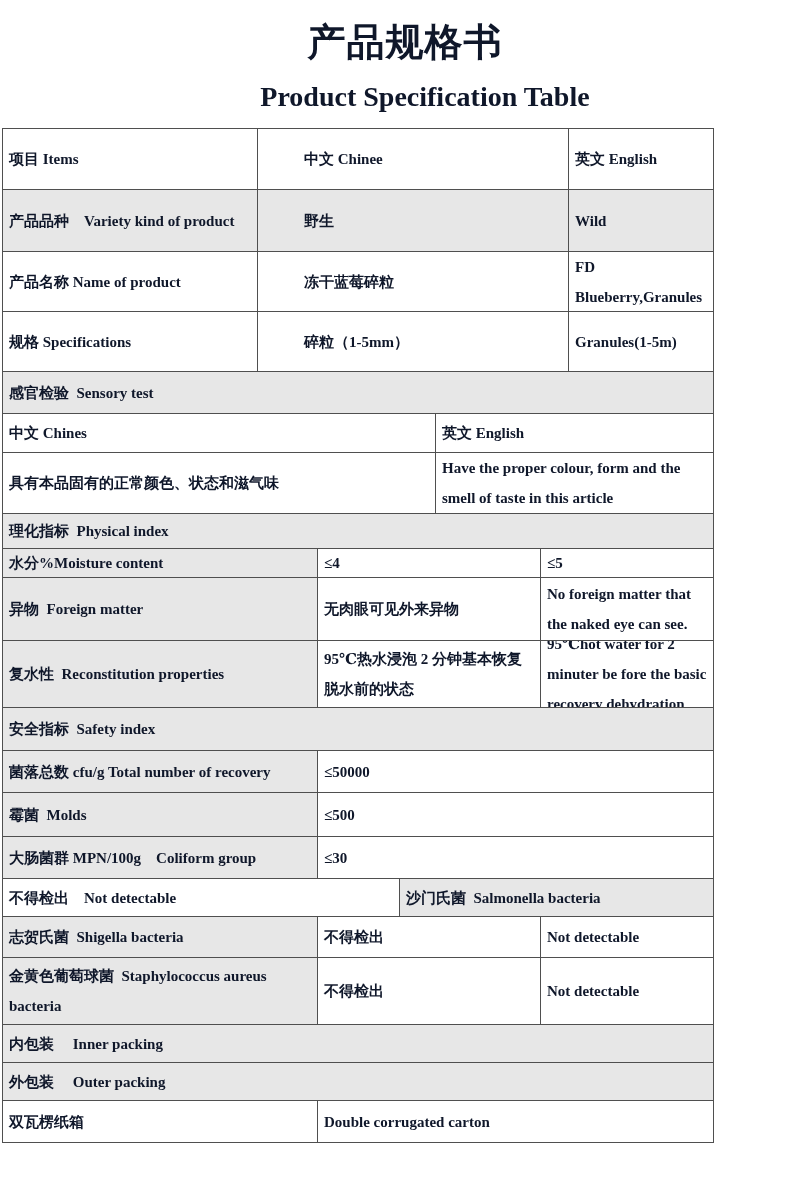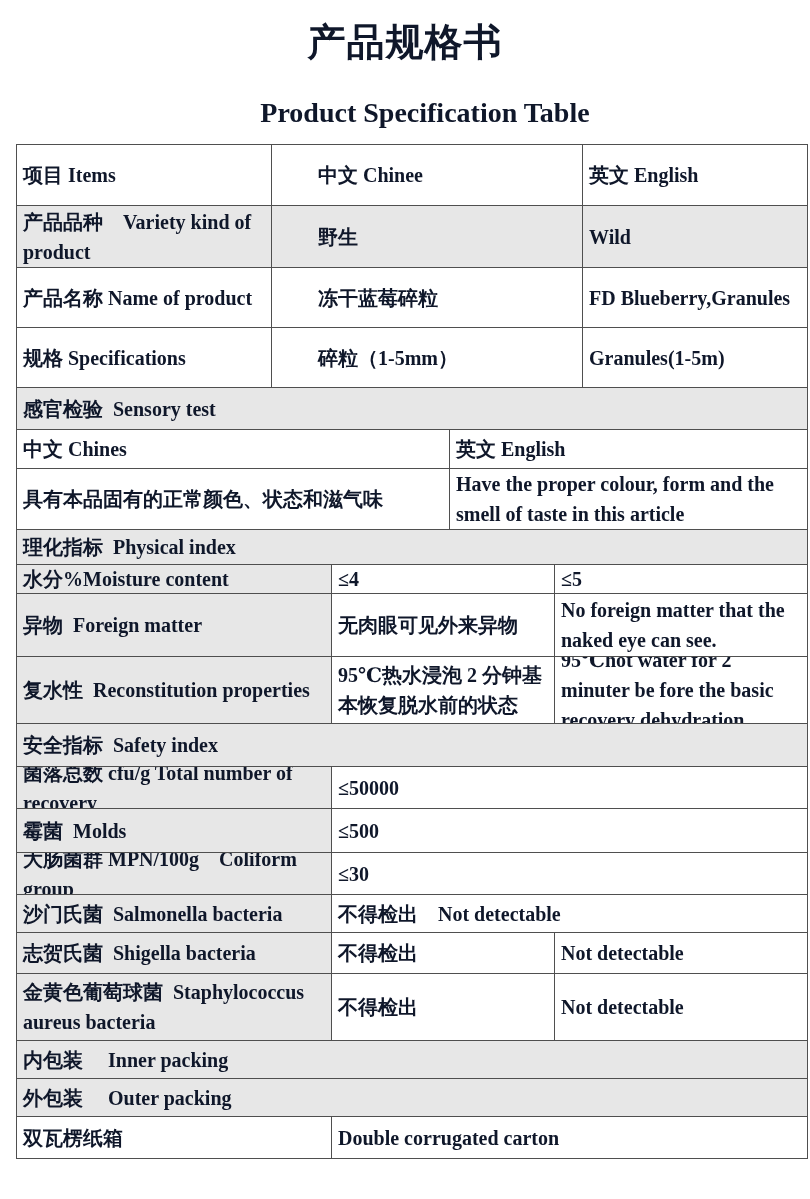--- a/index.html
+++ b/index.html
@@ -10,25 +10,25 @@
   .page{
     width:810px;height:1199px;background:#ffffff;position:relative;
     font-family:"Liberation Serif","DejaVu Serif",serif;
     font-weight:bold;color:#0f172a;overflow:hidden;
   }
   .title{
     text-align:center;font-size:38px;line-height:44px;padding-top:20px;
     letter-spacing:1px;
   }
   .subtitle{
-    text-align:center;font-size:28px;line-height:34px;margin-top:32px;margin-bottom:14px;padding-left:40px;
+    text-align:center;font-size:28px;line-height:34px;margin-top:16px;margin-bottom:14px;padding-left:40px;
   }
   .tbl{
-    margin-left:16px;width:792px;border:1px solid var(--border);box-sizing:border-box;
-    font-size:20px;
+    margin-left:2px;width:712px;border:1px solid var(--border);box-sizing:border-box;
+    font-size:15px;
   }
   .r{display:flex;box-sizing:border-box;}
   .r + .r{border-top:1px solid var(--border);}
   .c{
     box-sizing:border-box;display:flex;align-items:center;
     padding:2px 6px;white-space:pre-wrap;line-height:30px;overflow:hidden;
   }
   .c + .c{border-left:1px solid var(--border);}
   .sh{background:var(--shade);}
   
@@ -124,22 +124,22 @@
       <div class="c p1 sh">霉菌  Molds</div>
       <div class="c v2">≤500</div>
     </div>
 
     <div class="r" style="height:42px">
       <div class="c p1 sh">大肠菌群 MPN/100g    Coliform group</div>
       <div class="c v2">≤30</div>
     </div>
 
     <div class="r" style="height:38px">
+      <div class="c v2">不得检出    Not detectable</div>
       <div class="c p1 sh">沙门氏菌  Salmonella bacteria</div>
-      <div class="c v2">不得检出    Not detectable</div>
     </div>
 
     <div class="r" style="height:41px">
       <div class="c p1 sh">志贺氏菌  Shigella bacteria</div>
       <div class="c p2">不得检出</div>
       <div class="c p3">Not detectable</div>
     </div>
 
     <div class="r" style="height:67px">
       <div class="c p1 sh">金黄色葡萄球菌  Staphylococcus aureus bacteria</div>

